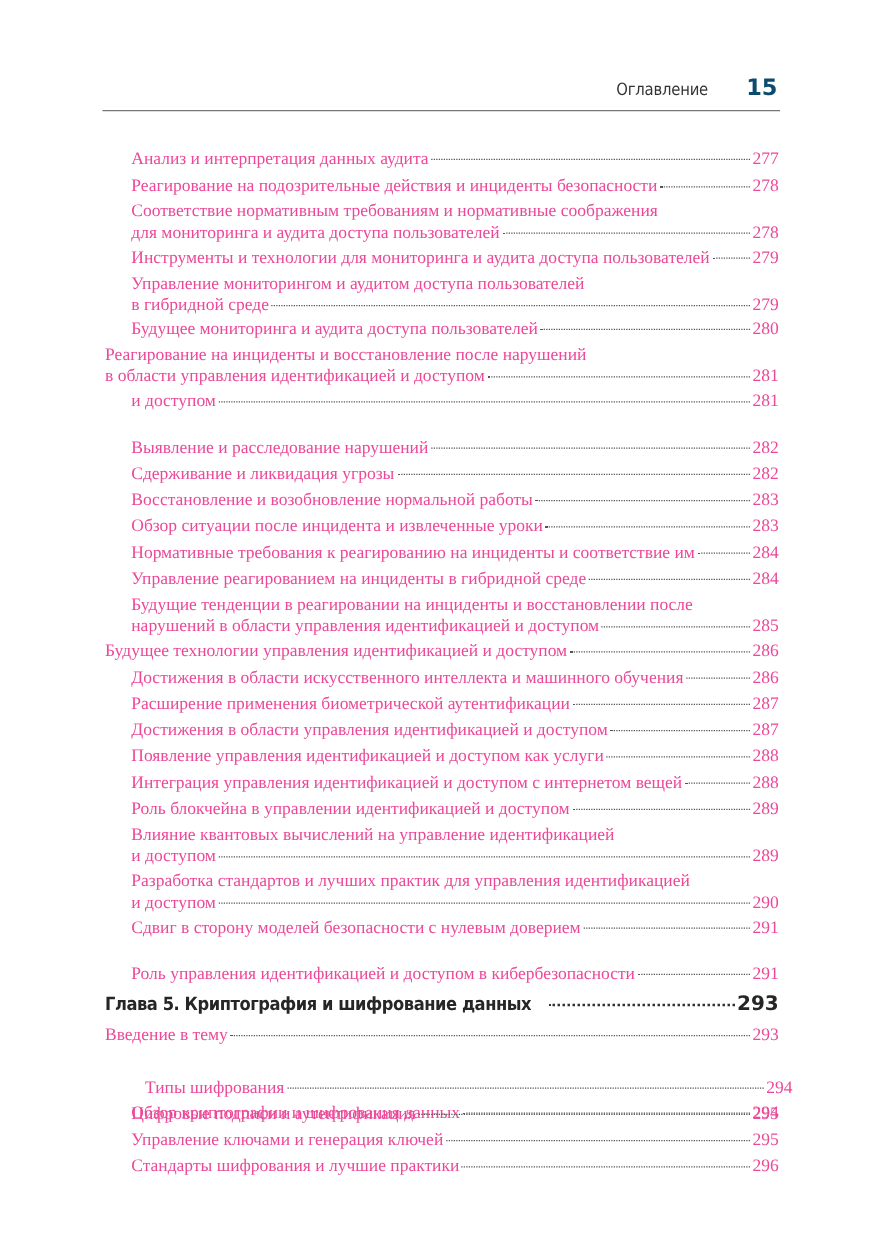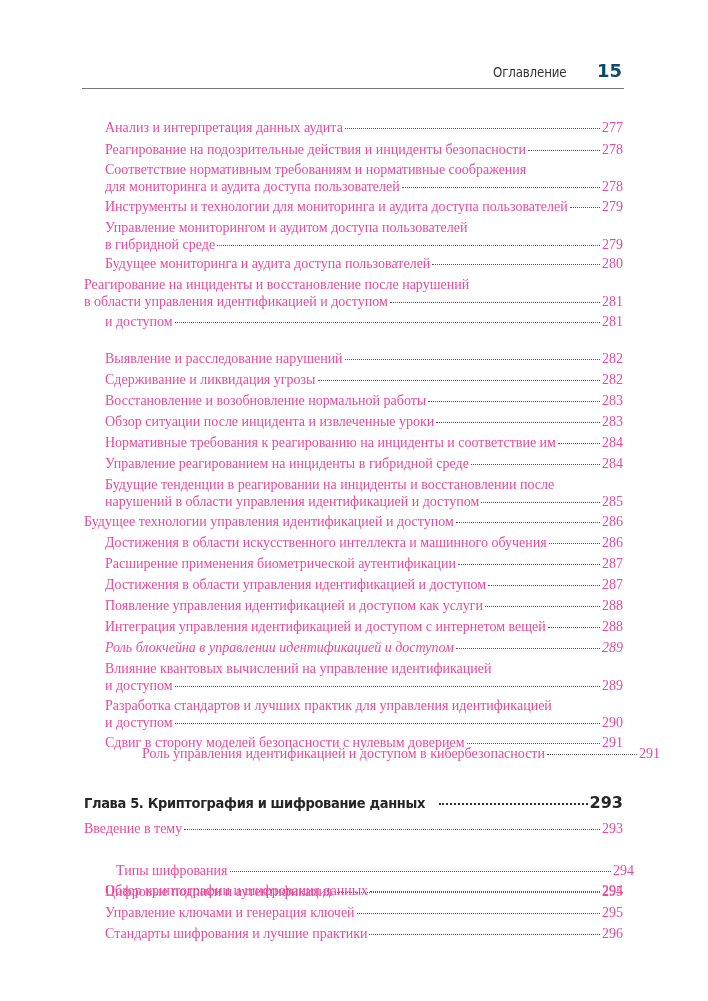--- a/index.html
+++ b/index.html
@@ -210,21 +210,21 @@
         <span class="pg">288</span>
       </div>
     </div>
     <div class="entry lvl1" style="top: 618px;">
       <div class="line">
         <span class="txt">Интеграция управления идентификацией и доступом с интернетом вещей</span>
         <span class="dots"></span>
         <span class="pg">288</span>
       </div>
     </div>
-    <div class="entry lvl1" style="top: 639px; font-style: italic;">
+    <div class="entry lvl1" style="top: 639px;">
       <div class="line">
         <span class="txt">Роль блокчейна в управлении идентификацией и доступом</span>
         <span class="dots"></span>
         <span class="pg">289</span>
       </div>
     </div>
     <div class="entry lvl1" style="top: 660px;">
       <div class="line">
         <span class="txt">Влияние квантовых вычислений на управление идентификацией</span>
       </div>
@@ -244,21 +244,21 @@
         <span class="pg">290</span>
       </div>
     </div>
     <div class="entry lvl1" style="top: 734px;">
       <div class="line">
         <span class="txt">Сдвиг в сторону моделей безопасности с нулевым доверием</span>
         <span class="dots"></span>
         <span class="pg">291</span>
       </div>
     </div>
-    <div class="entry lvl1" style="top: 745px; margin-left: 37px;">
+    <div class="entry lvl1" style="top: 771px;">
       <div class="line">
         <span class="txt">Роль управления идентификацией и доступом в кибербезопасности</span>
         <span class="dots"></span>
         <span class="pg">291</span>
       </div>
     </div>
     <div class="entry chapter lvl0" style="top: 794px;">
       <div class="line">
         <span class="txt">Глава 5. Криптография и шифрование данных</span>
         <span class="dots"></span>

